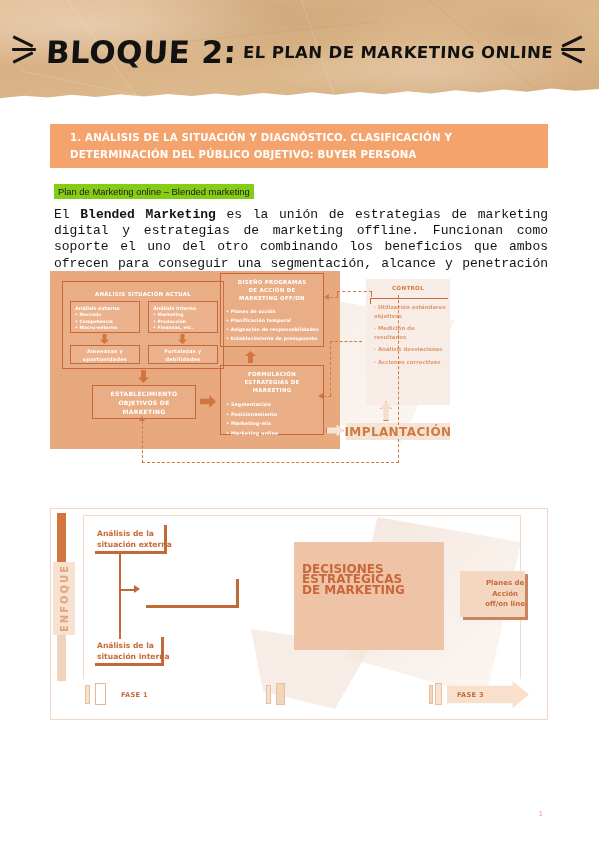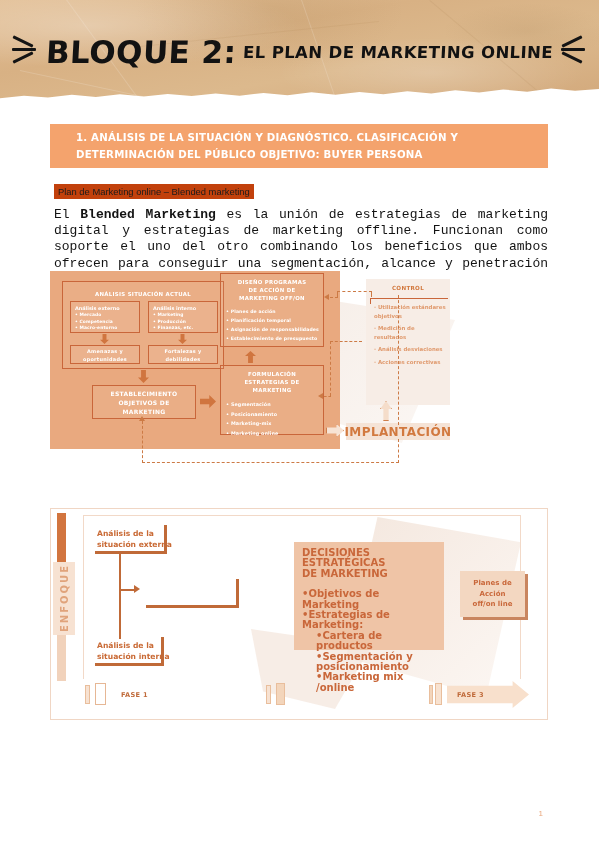--- a/index.html
+++ b/index.html
@@ -126,31 +126,31 @@
 
   
   .section-band {
     position: absolute;
     background: #F4A36D;
     color: #ffffff;
     font-family: "DejaVu Sans", sans-serif;
     font-weight: bold;
     font-size: 10.2px;
     letter-spacing: 0.2px;
-    padding: 5px 8px 5px 26px;
+    padding: 5px 8px 5px 20px;
     line-height: 17px;
   }
 
   
   .subtitle-line {
     position: absolute;
     font-family: "Liberation Sans", sans-serif;
     font-size: 9.4px;
     color: #1b1b1b;
-    background: #c2410c;
+    background: #84cc16;
     padding: 2px 4px;
     white-space: nowrap;
   }
   .para {
     position: absolute;
     font-family: Liberation Mono, monospace;
     font-size: 13px;
     line-height: 16.2px;
     color: #131313;
     text-align: justify;
@@ -355,36 +355,36 @@
   .lbl-shadow-r {
     position: absolute;
     background: #C06A38;
   }
   .decis-box {
     position: absolute;
     background: #EFC4A6;
     color: #C9673A;
     font-family: "DejaVu Sans", sans-serif;
     font-weight: bold;
-    font-size: 10px;
+    font-size: 12px;
     line-height: 10.4px;
-    padding: 6px 8px;
+    padding: 22px 8px;
   }
   .planes-box {
     position: absolute;
     background: #F3D7C1;
     color: #C9673A;
     font-family: "DejaVu Sans", sans-serif;
     font-weight: bold;
     font-size: 7px;
     line-height: 10.5px;
     text-align: center;
     display: flex;
     flex-direction: column;
-    align-items: center;
+    align-items: flex-end;
     justify-content: center;
   }
   .fase-arrow {
     position: absolute;
     -webkit-clip-path: polygon(0% 18%, 80% 18%, 80% 0%, 100% 50%, 80% 100%, 80% 82%, 0% 82%);
     clip-path: polygon(0% 18%, 80% 18%, 80% 0%, 100% 50%, 80% 100%, 80% 82%, 0% 82%);
     display: flex;
     align-items: center;
   }
   .fase-arrow span {
@@ -578,28 +578,20 @@
     <div style="position:absolute; left:68px; top:44px; width:2.4px; height:86px; background:#C06A38;"></div>
     <div style="position:absolute; left:70px; top:80px; width:14px; height:2.4px; background:#C06A38;"></div>
     <div style="position:absolute; left:83px; top:76px; width:0; height:0; border-top:4px solid transparent; border-bottom:4px solid transparent; border-left:6px solid #C06A38;"></div>
 
     <div class="lbl-shadow-r" style="left:185px; top:70px; width:3px; height:28px;"></div>
     <div class="lbl-shadow-r" style="left:95px; top:96px; width:93px; height:3px;"></div>
 
     <div class="decis-box" style="left:243px; top:33px; width:150px; height:108px;">
       <div style="white-space:pre-line;">DECISIONES ESTRATÉGICAS
 DE MARKETING</div>
-      <div style="margin-top:10px;">
-        <div>•Objetivos de Marketing</div>
-        <div>•Estrategias de Marketing:</div>
-        <div style="padding-left:14px;">•Cartera de productos</div>
-        <div style="padding-left:14px;">•Segmentación y</div>
-        <div style="padding-left:14px;">posicionamiento</div>
-        <div style="padding-left:14px;">•Marketing mix /online</div>
-      </div>
     </div>
 
     <div class="planes-box" style="left:409px; top:62px; width:65px; height:46px;">
       <span style="white-space:pre-line;">Planes de
 Acción
 off/on line</span>
     </div>
     <div style="position:absolute; left:412px; top:108px; width:65px; height:3px; background:#C9855F;"></div>
     <div style="position:absolute; left:474px; top:65px; width:3px; height:46px; background:#C9855F;"></div>
 

